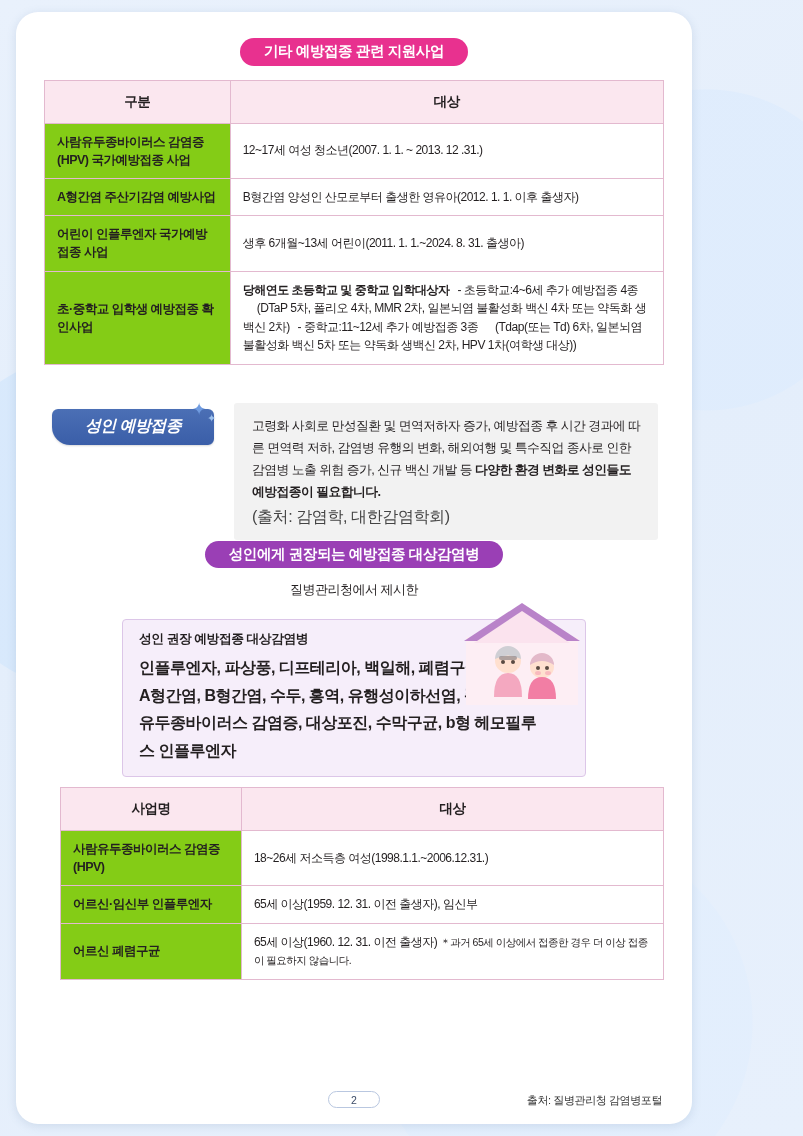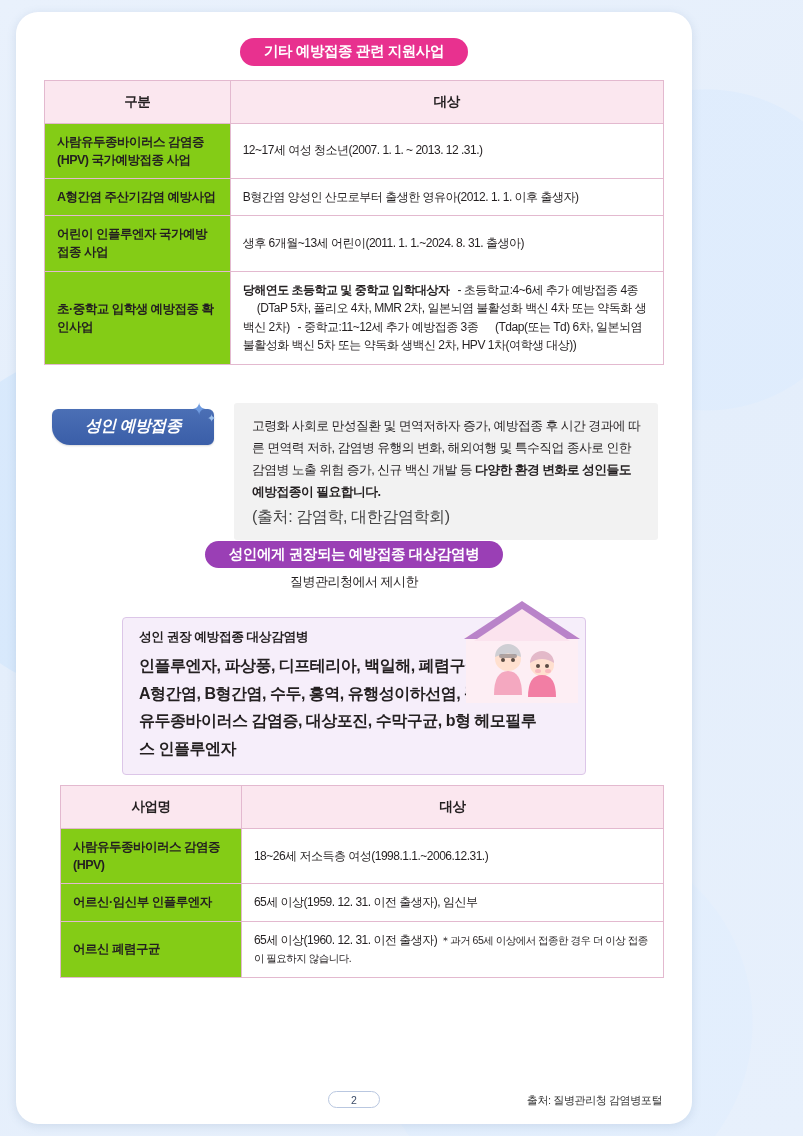--- a/index.html
+++ b/index.html
@@ -157,25 +157,25 @@
   }
 
   
   .sec2 { margin-top: 26px; }
   .center-note {
     text-align: center;
     font-size: 13px;
     line-height: 1.6;
     letter-spacing: -0.5px;
     color: #231f20;
-    margin-top: 4px;
+    margin-top: 12px;
   }
   .rec-wrap {
     position: relative;
-    margin-top: 24px;
+    margin-top: 18px;
     height: 104px;
   }
   .rec-box {
     position: absolute;
     left: 78px;
     right: 78px;
     top: 0;
     background: #f6eefa;
     border: 1px solid #dcc6e8;
     border-radius: 4px;

